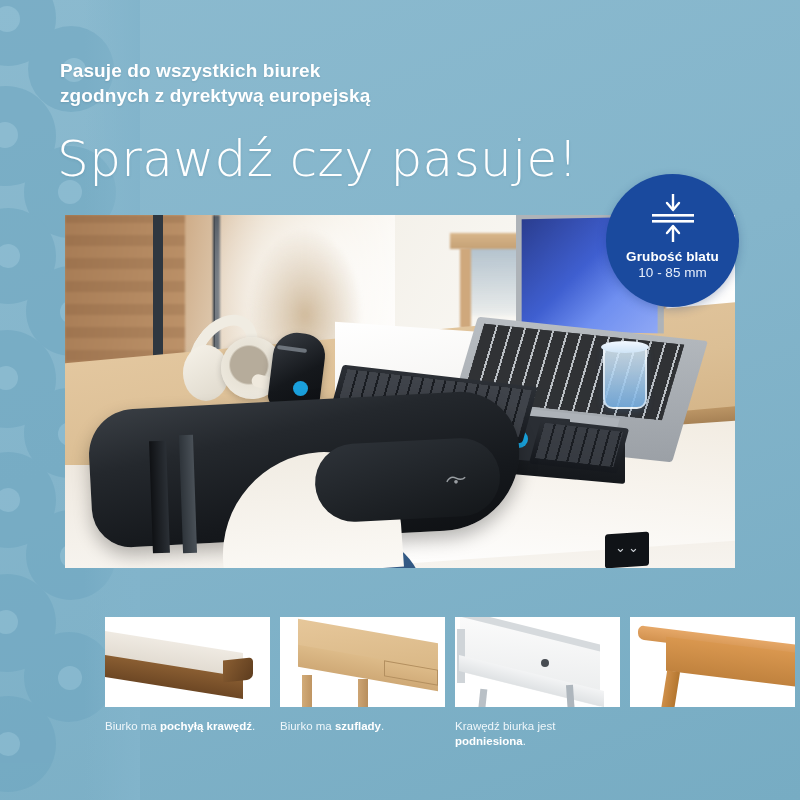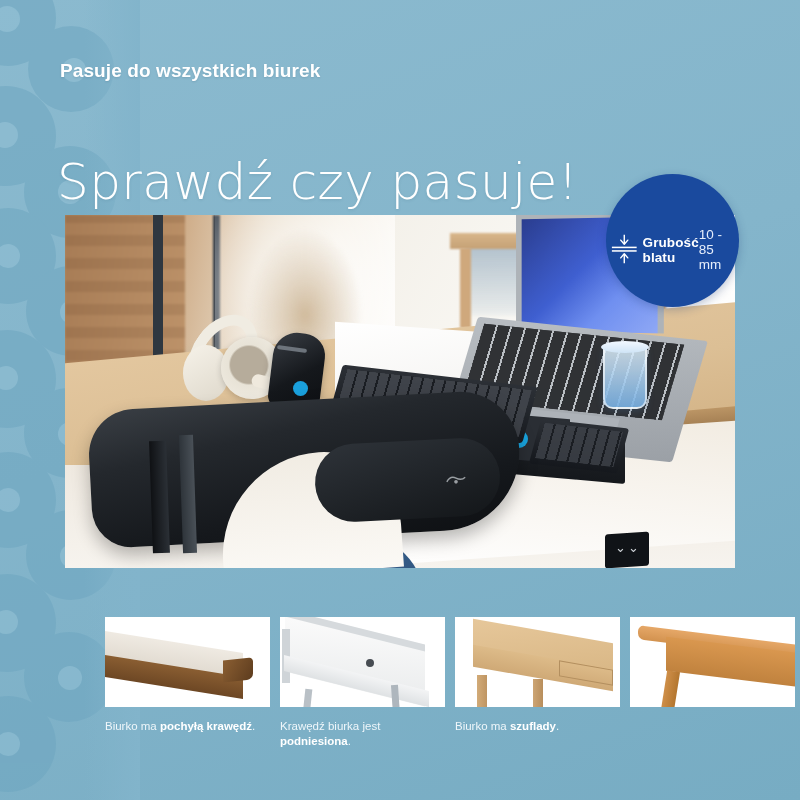--- a/index.html
+++ b/index.html
@@ -42,21 +42,20 @@
     color:#ffffff; font-size:19px; font-weight:bold;
     line-height:25px; letter-spacing:.1px;
     text-shadow:0 1px 2px rgba(40,80,100,.18);
   }
   .headline {
     position:absolute; left:57px; top:130px;
     color:#ffffff; font-size:50px; font-weight:300;
     letter-spacing:.4px; line-height:58px;
     font-family:"DejaVu Sans", sans-serif;
     text-shadow:0 1px 3px rgba(40,80,100,.15);
-    margin-top:23px;
   }
 
   
   .photo {
     position:absolute; left:65px; top:215px; width:670px; height:353px;
     overflow:hidden;
     background:#d9d2c6;
   }
   
   .ph-wall {
@@ -304,21 +303,21 @@
     position:absolute; left:550px; top:325px; width:24px; height:18px;
     color:#cfd4d8; font-size:13px; letter-spacing:2px;
   }
 
   
   .badge {
     position:absolute; left:606px; top:174px; width:133px; height:133px;
     border-radius:50%;
     background:#1a4a9e;
     box-shadow:0 3px 10px rgba(20,50,110,.28);
-    display:flex; flex-direction:row;
+    display:flex; flex-direction:column;
     align-items:center; justify-content:flex-start;
     padding-top:16px;
   }
   .badge-icon { width:62px; height:56px; }
   .badge-title {
     color:#ffffff; font-size:13.5px; font-weight:bold;
     margin-top:3px; letter-spacing:.1px;
   }
   .badge-value {
     color:#e6eefb; font-size:13.5px; font-weight:normal; margin-top:1px;
@@ -463,20 +462,21 @@
     <div class="dot" style="left:-6px;top:610px;width:24px;height:24px;"></div>
     <div class="blob" style="left:24px;top:632px;width:90px;height:90px;"></div>
     <div class="dot" style="left:58px;top:666px;width:24px;height:24px;"></div>
     <div class="blob" style="left:-40px;top:696px;width:96px;height:96px;"></div>
     <div class="dot" style="left:-4px;top:732px;width:24px;height:24px;"></div>
   </div>
   <div class="pattern-soft"></div>
 
   <div class="kicker">
     <div>Pasuje do wszystkich biurek</div>
+    <div>zgodnych z dyrektywą europejską</div>
   </div>
   <div class="headline">Sprawdź czy pasuje!</div>
 
   <div class="photo">
     <div class="ph-wall"></div>
     <div class="ph-brick"></div>
     <div class="ph-window-frame"></div>
     <div class="ph-window-frame2"></div>
     <div class="ph-plant2"></div>
     <div class="ph-glow"></div>
@@ -547,48 +547,48 @@
           <div class="t1-edge"></div>
           <div class="t1-tip"></div>
       </div>
       <div class="caption">
         <span>Biurko ma </span><b>pochyłą krawędź</b><span>.</span>
       </div>
     </div>
 
     <div class="thumb-col">
       <div class="thumb">
+        <div class="t3-top"></div>
+          <div class="t3-apron"></div>
+          <div class="t3-drawer"></div>
+        <div class="t3-leg1"></div>
+          <div class="t3-leg2"></div>
+      </div>
+      <div class="caption">
+        <span>Biurko ma </span><b>szuflady</b><span>.</span>
+      </div>
+    </div>
+
+    <div class="thumb-col">
+      <div class="thumb">
         <div class="t2-top"></div>
           <div class="t2-lip"></div>
           <div class="t2-lip2"></div>
         <div class="t2-front"></div>
           <div class="t2-leg1"></div>
           <div class="t2-leg2"></div>
         <div class="t2-bolt"></div>
       </div>
       <div class="caption">
         <span>Krawędź biurka jest </span><b>podniesiona</b><span>.</span>
       </div>
     </div>
 
     <div class="thumb-col">
       <div class="thumb">
-        <div class="t3-top"></div>
-          <div class="t3-apron"></div>
-          <div class="t3-drawer"></div>
-        <div class="t3-leg1"></div>
-          <div class="t3-leg2"></div>
-      </div>
-      <div class="caption">
-        <span>Biurko ma </span><b>szuflady</b><span>.</span>
-      </div>
-    </div>
-
-    <div class="thumb-col">
-      <div class="thumb">
         <div class="t4-top"></div>
           <div class="t4-apron"></div>
           <div class="t4-leg"></div>
       </div>
     </div>
 
   </div>
 </div>
 
 </body></html>

